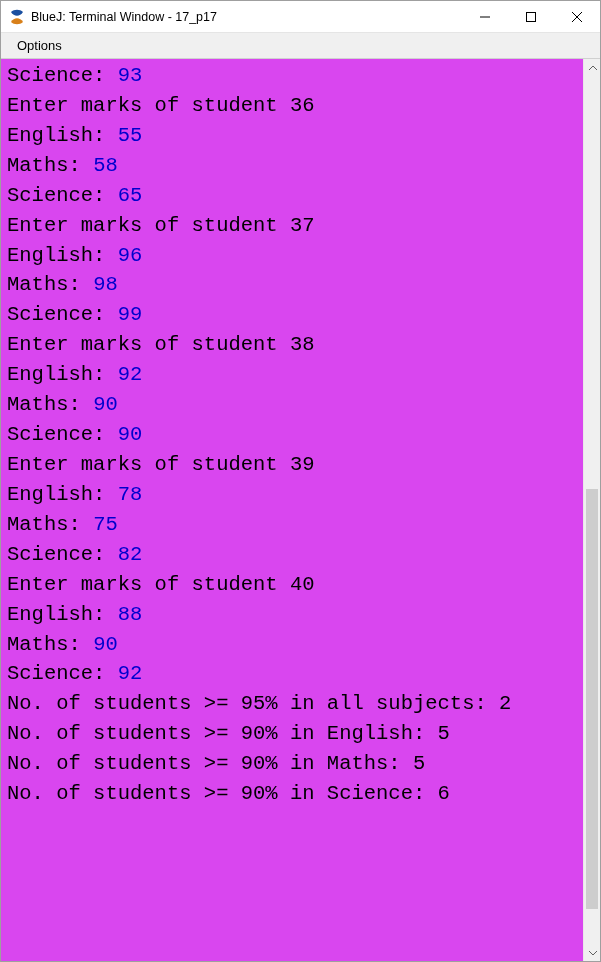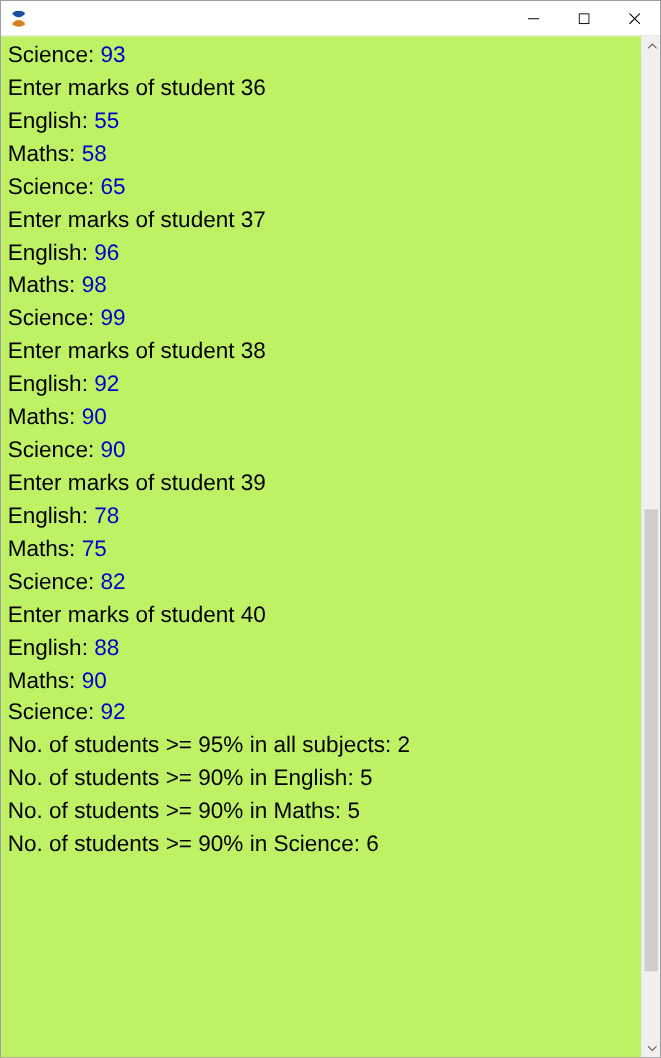--- a/index.html
+++ b/index.html
@@ -63,23 +63,23 @@
     cursor: default;
   }
   .terminal-wrap {
     flex: 1;
     display: flex;
     min-height: 0;
   }
   .terminal {
     flex: 1;
     overflow: hidden;
-    background: #bef264;
+    background: #d946ef;
     padding: 2px 4px 0 6px;
-    font-family: Liberation Sans, sans-serif;
+    font-family: Liberation Mono, monospace;
     font-size: 20.5px;
     line-height: 1.46;
     color: #000;
     white-space: pre;
   }
   .terminal .line { display: block; }
   .terminal .blue { color: #0000cd; }
   .scrollbar {
     width: 17px;
     background: #f0f0f0;
@@ -120,39 +120,43 @@
 
 <div class="window">
 
   <div class="titlebar">
     <span class="title-icon">
       <svg viewBox="0 0 16 16">
         <path d="M2 3 C5 0,11 0,14 3 C11 8,5 8,2 3 Z" fill="#1a4fa0"></path>
         <path d="M2 13 C5 8,11 8,14 13 C11 16,5 16,2 13 Z" fill="#d8801a"></path>
       </svg>
     </span>
+    <span class="title-text">BlueJ: Terminal Window - 17_p17</span>
     <span class="title-spacer"></span>
     <div class="winbtn">
       <svg viewBox="0 0 10 10">
           <line x1="0" y1="5" x2="10" y2="5" stroke="#000" stroke-width="1"></line>
         </svg>
     </div>
     <div class="winbtn">
       <svg viewBox="0 0 10 10">
           <rect x="0.5" y="0.5" width="9" height="9" fill="none" stroke="#000" stroke-width="1"></rect>
         </svg>
     </div>
     <div class="winbtn">
       <svg viewBox="0 0 10 10">
         <line x1="0" y1="0" x2="10" y2="10" stroke="#000" stroke-width="1"></line>
         <line x1="10" y1="0" x2="0" y2="10" stroke="#000" stroke-width="1"></line>
       </svg>
     </div>
   </div>
 
+  <div class="menubar">
+    <div class="menuitem">Options</div>
+  </div>
 
   <div class="terminal-wrap">
     <div class="terminal" id="terminal"><span class="line"><span>Science: </span><span class="blue">93</span></span><span class="line"><span>Enter marks of student 36</span></span><span class="line"><span>English: </span><span class="blue">55</span></span><span class="line"><span>Maths: </span><span class="blue">58</span></span><span class="line"><span>Science: </span><span class="blue">65</span></span><span class="line"><span>Enter marks of student 37</span></span><span class="line"><span>English: </span><span class="blue">96</span></span><span class="line"><span>Maths: </span><span class="blue">98</span></span><span class="line"><span>Science: </span><span class="blue">99</span></span><span class="line"><span>Enter marks of student 38</span></span><span class="line"><span>English: </span><span class="blue">92</span></span><span class="line"><span>Maths: </span><span class="blue">90</span></span><span class="line"><span>Science: </span><span class="blue">90</span></span><span class="line"><span>Enter marks of student 39</span></span><span class="line"><span>English: </span><span class="blue">78</span></span><span class="line"><span>Maths: </span><span class="blue">75</span></span><span class="line"><span>Science: </span><span class="blue">82</span></span><span class="line"><span>Enter marks of student 40</span></span><span class="line"><span>English: </span><span class="blue">88</span></span><span class="line"><span>Maths: </span><span class="blue">90</span></span><span class="line"><span>Science: </span><span class="blue">92</span></span><span class="line"><span>No. of students &gt;= 95% in all subjects: 2</span></span><span class="line"><span>No. of students &gt;= 90% in English: 5</span></span><span class="line"><span>No. of students &gt;= 90% in Maths: 5</span></span><span class="line"><span>No. of students &gt;= 90% in Science: 6</span></span><span class="line"><span> </span></span><span class="line"><span> </span></span><span class="line"><span> </span></span></div>
     <div class="scrollbar">
       <div class="scroll-arrow top">
         <svg width="8" height="8" viewBox="0 0 8 8">
             <path d="M0 6 L4 2 L8 6" fill="none" stroke="#606060" stroke-width="1"></path>
           </svg>
       </div>
       <div class="scroll-thumb"></div>

